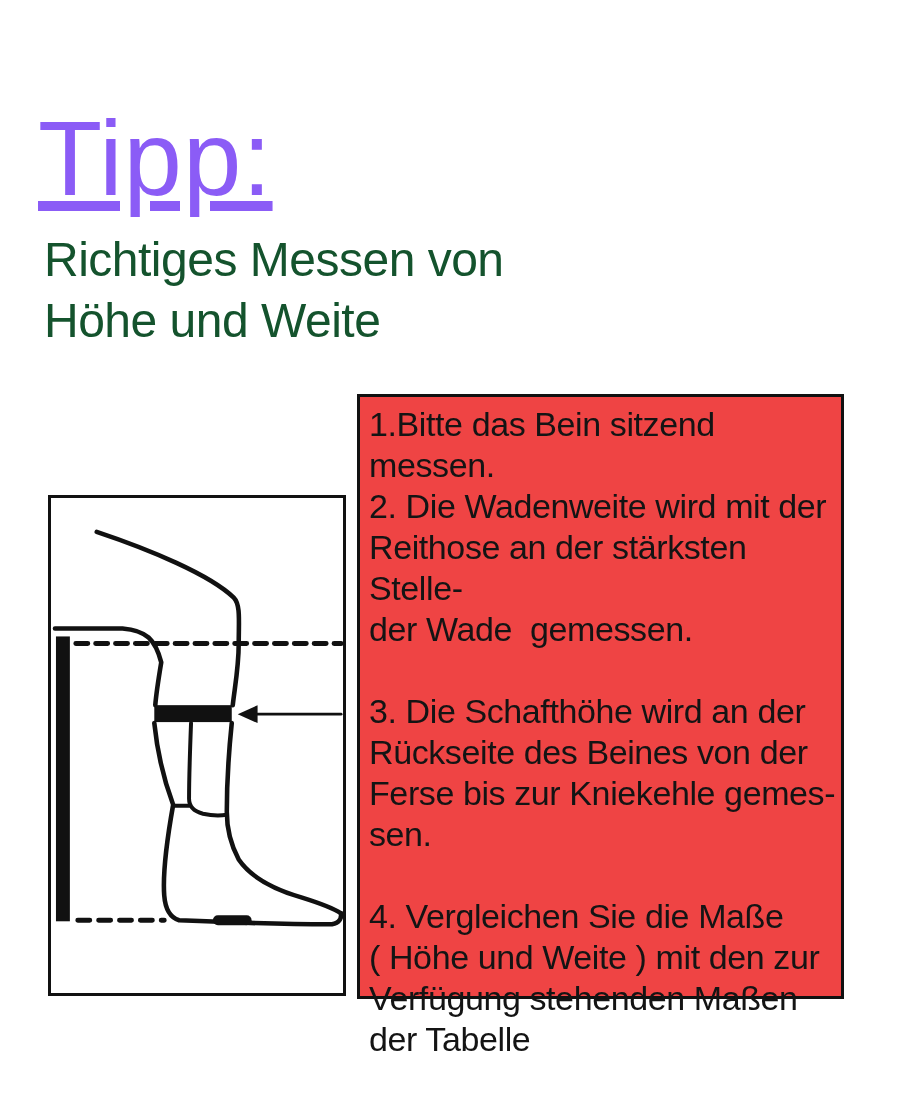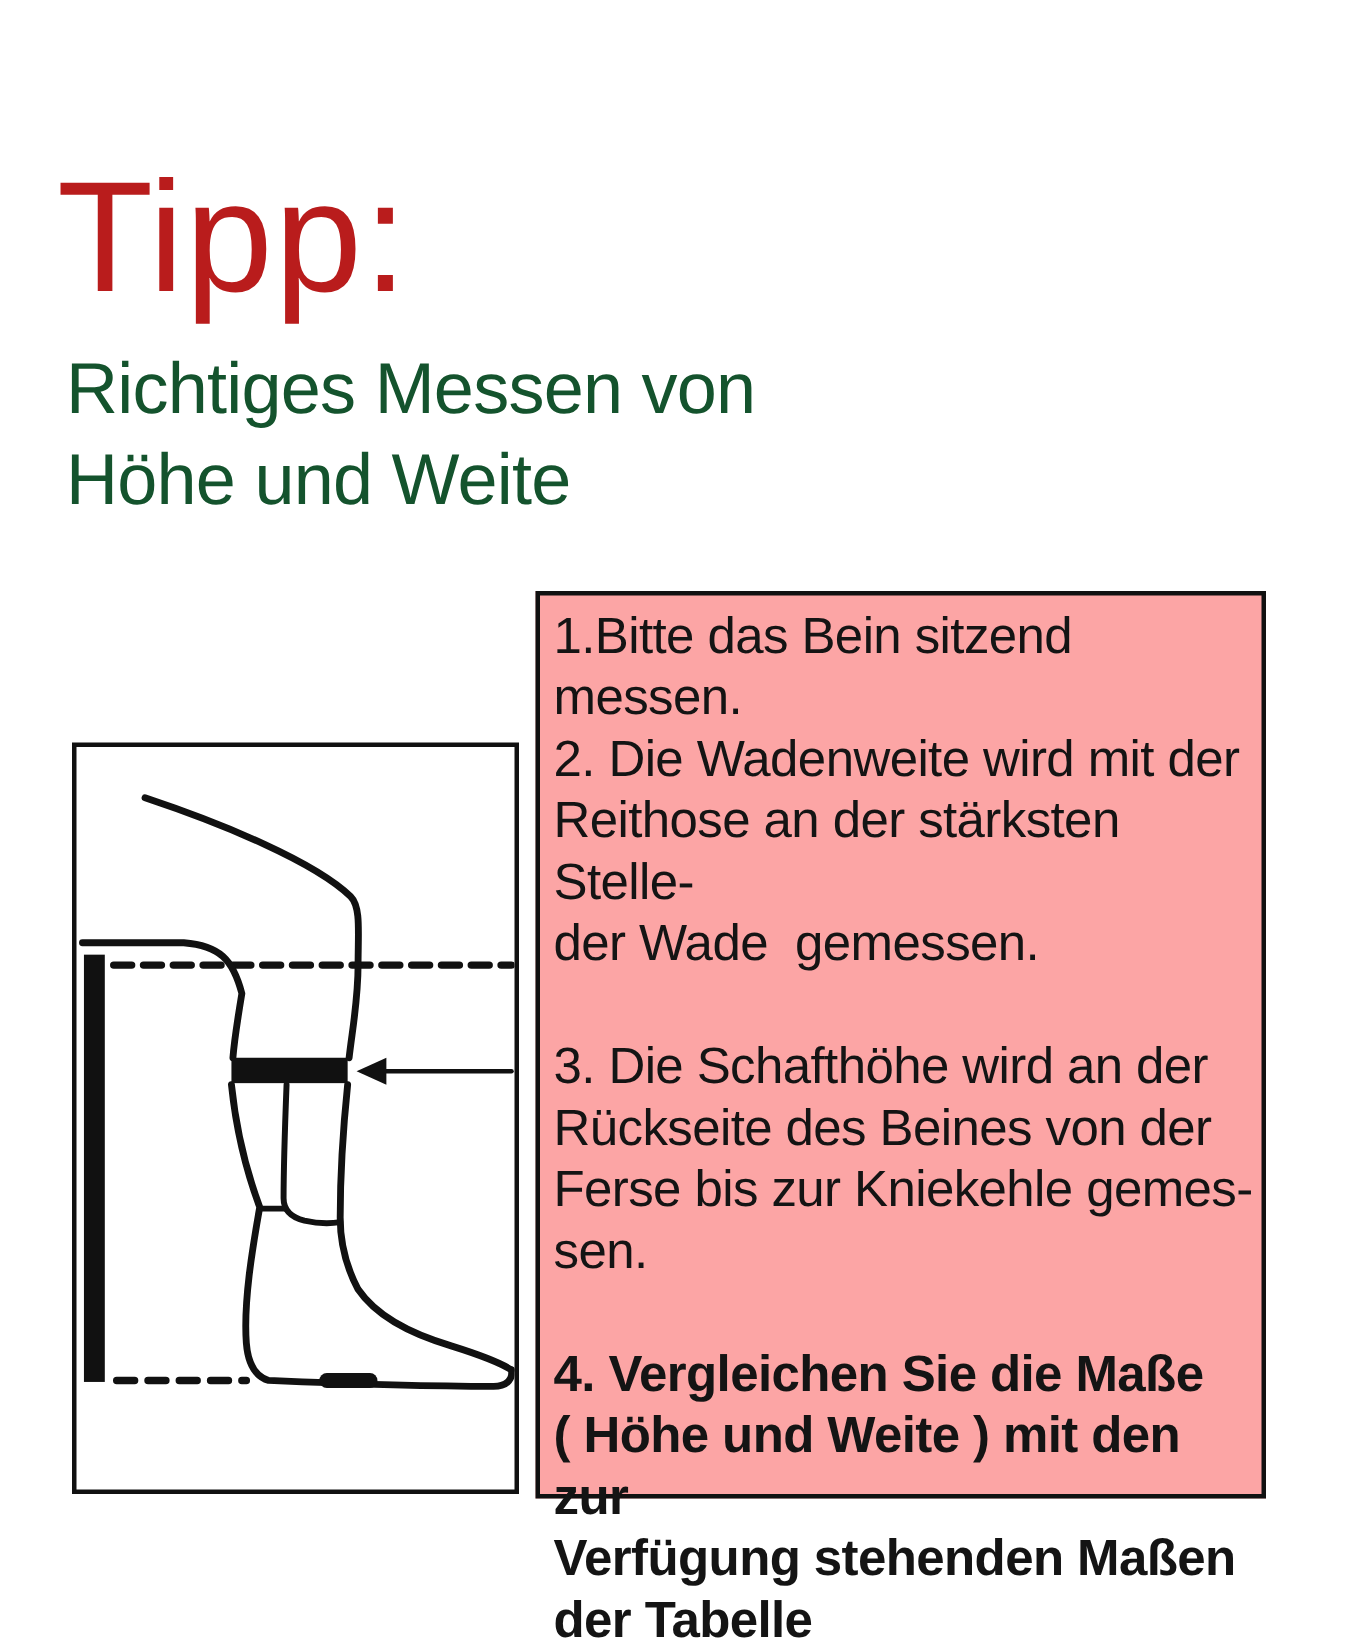--- a/index.html
+++ b/index.html
@@ -12,21 +12,22 @@
     overflow: hidden;
   }
   .page-title {
     position: absolute;
     left: 38px; top: 106px;
     margin: 0;
     font-size: 105px;
     font-weight: 400;
     letter-spacing: 1px;
     line-height: 1.0;
-    color: #b91c1c;
+    color: #8b5cf6;
+    text-decoration: underline;
   }
   .page-subtitle {
     position: absolute;
     left: 44px; top: 229px;
     font-size: 48px;
     font-weight: 400;
     line-height: 61px;
     letter-spacing: -0.5px;
     white-space: pre-wrap;
     color: #14532d;
@@ -39,32 +40,32 @@
     box-sizing: border-box;
     background: #ffffff;
   }
   .diagram-box svg { display: block; width: 100%; height: 100%; }
   .text-box {
     position: absolute;
     left: 357px; top: 394px;
     width: 487px; height: 605px;
     border: 3px solid #111111;
     box-sizing: border-box;
-    background: #fca5a5;
+    background: #ef4444;
     padding: 7px 4px 0 9px;
   }
   .text-box p {
     margin: 0 0 41px 0;
     font-size: 34px;
     line-height: 41px;
     letter-spacing: -0.4px;
     white-space: pre-wrap;
     color: #141414;
   }
-  .text-box p:last-child { margin-bottom: 15px; font-weight: bold; }
+  .text-box p:last-child { margin-bottom: 15px; }
 </style>
 </head>
 <body>
 
 <h1 class="page-title">Tipp:</h1>
 
 <div class="page-subtitle">Richtiges Messen von
 Höhe und Weite</div>
 
 <div class="diagram-box">

